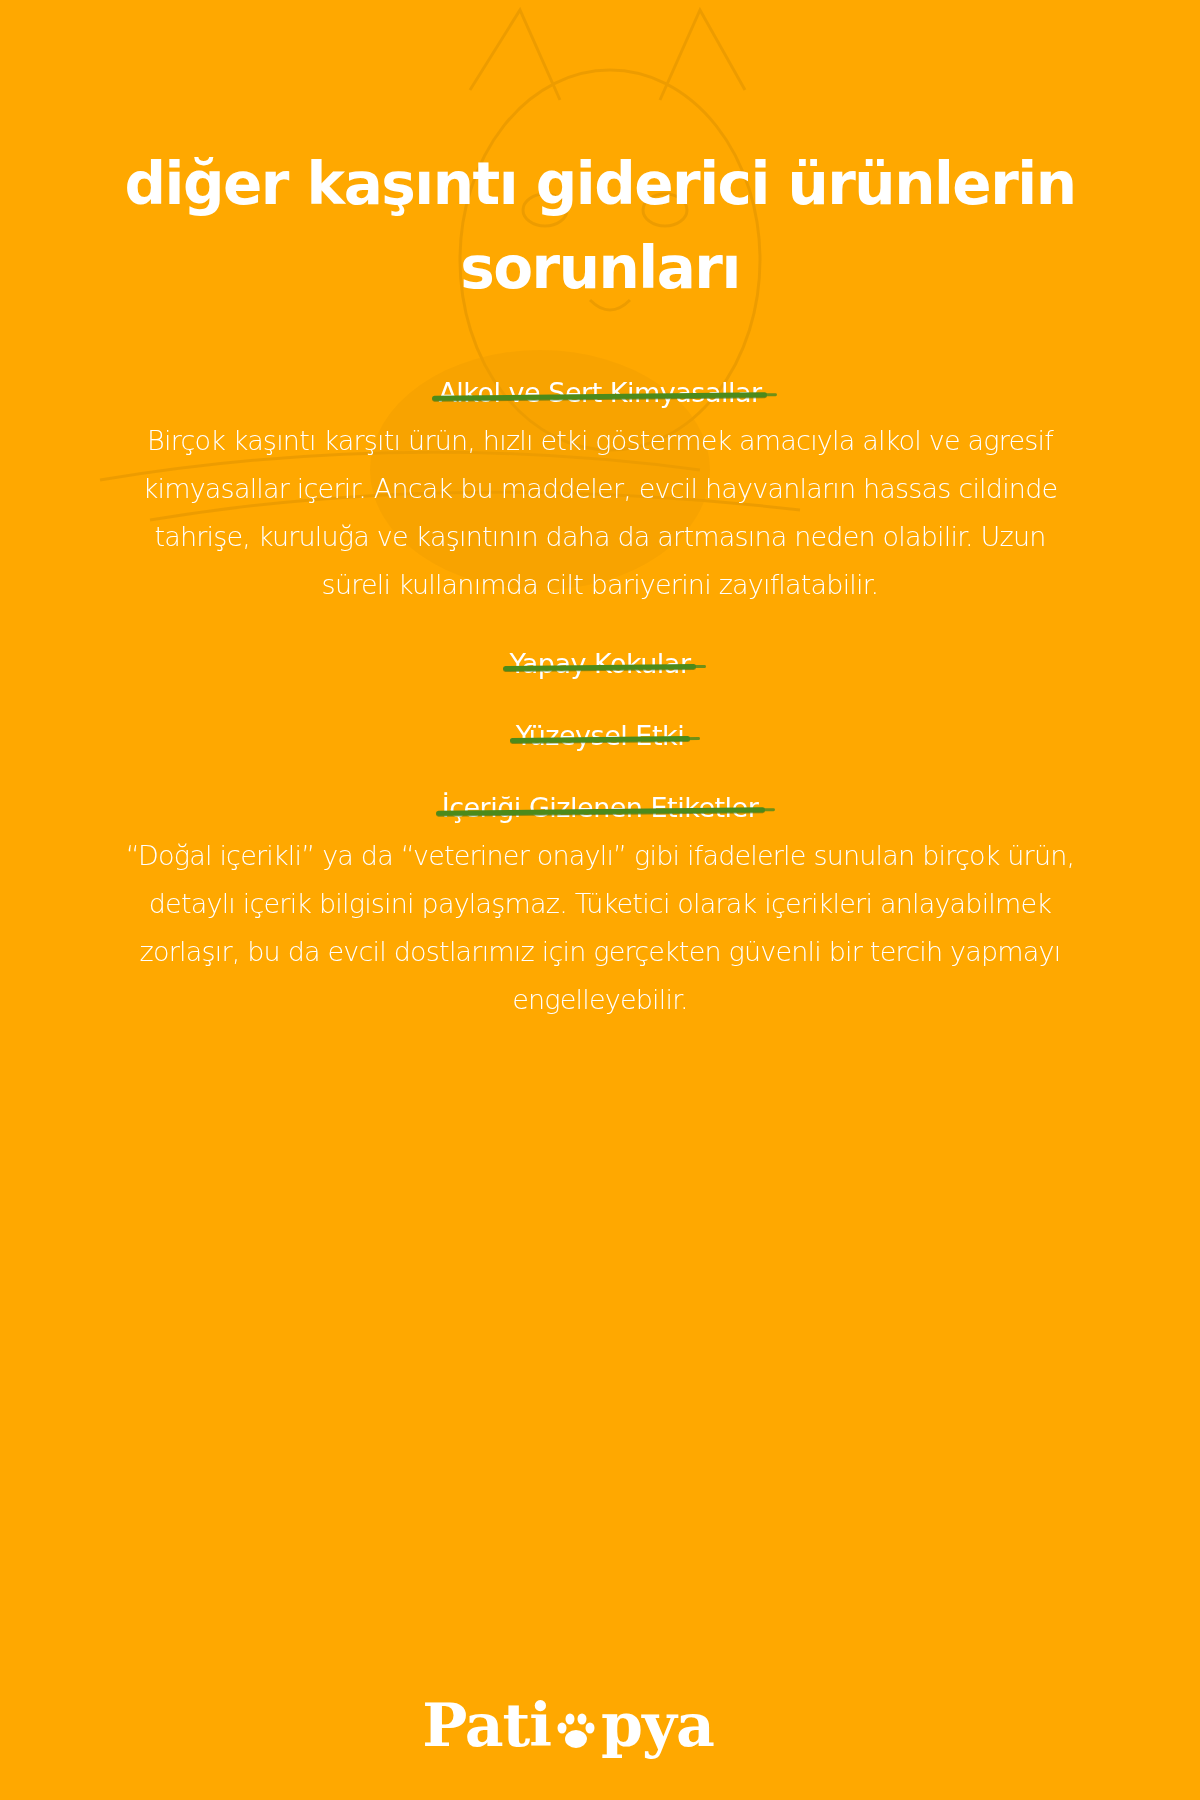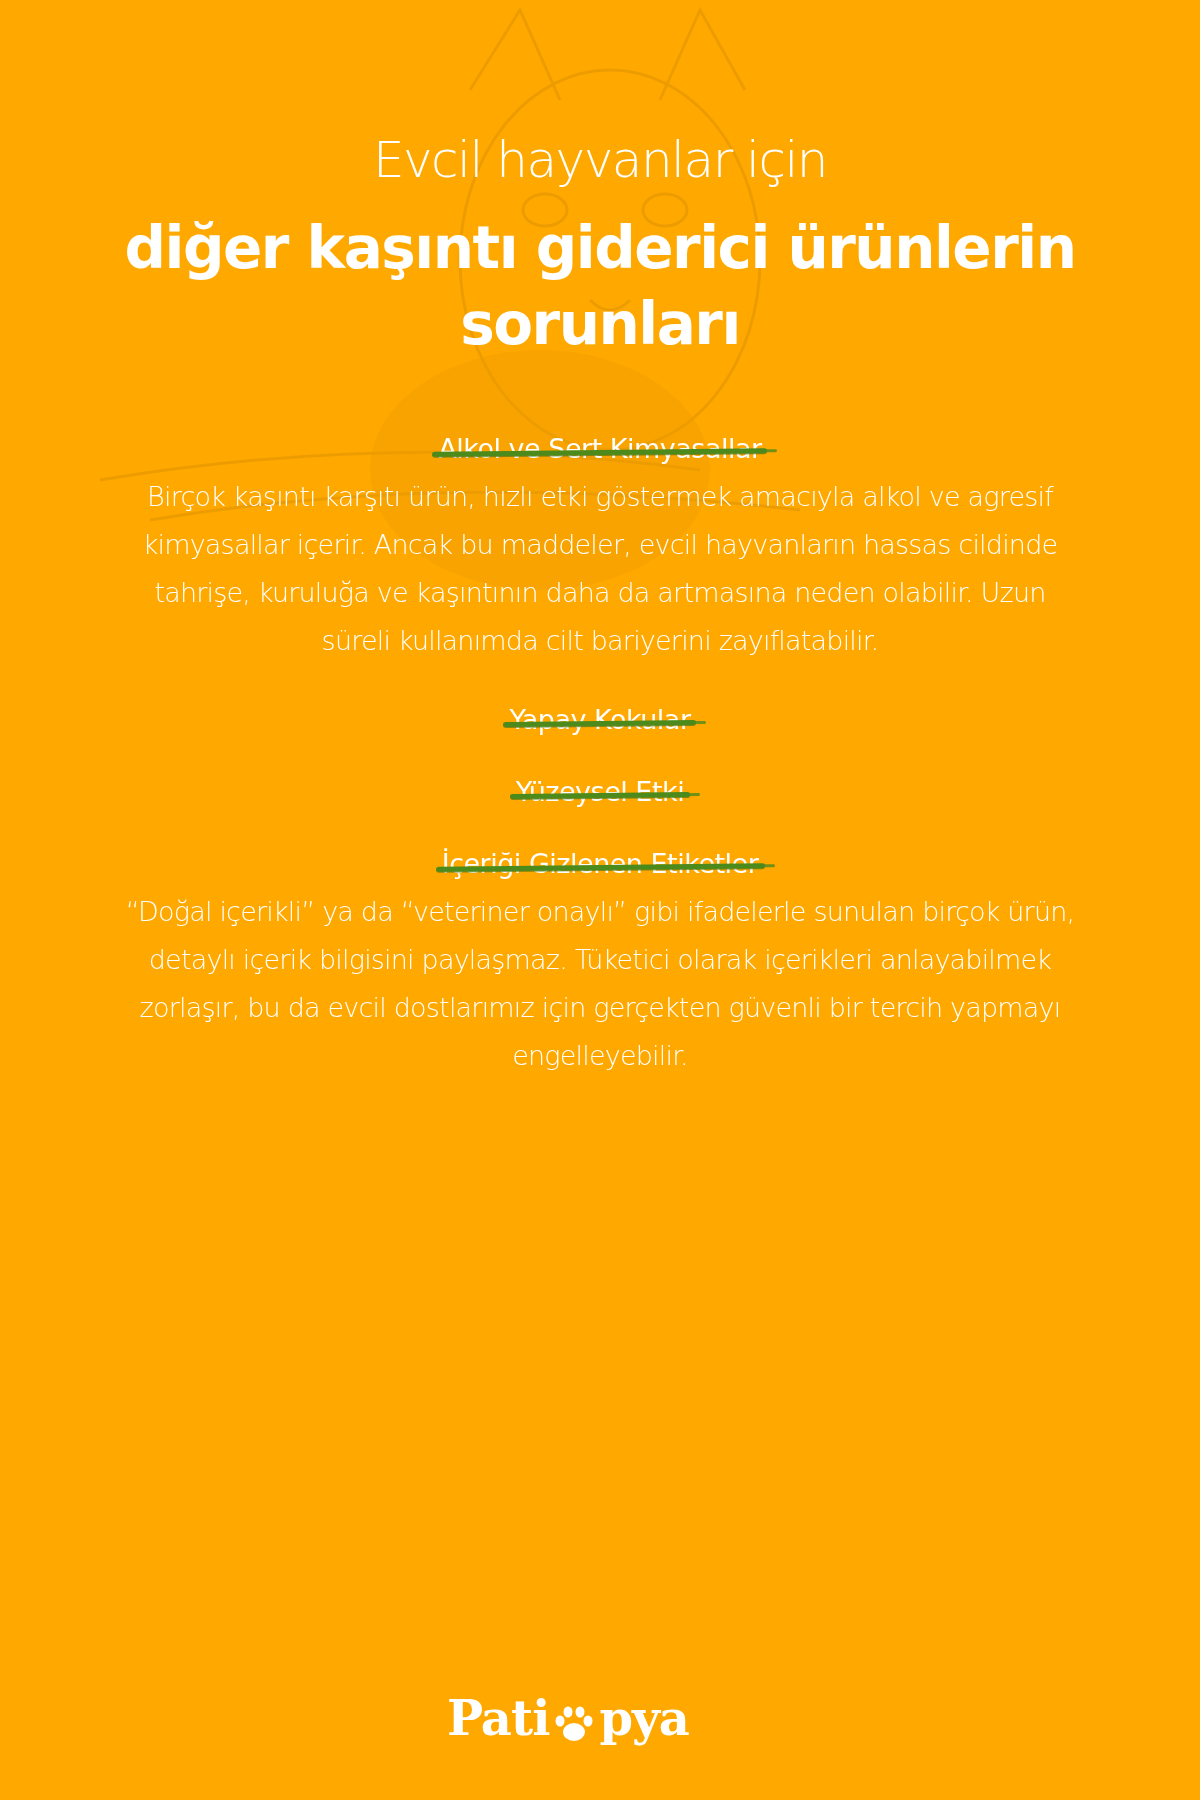--- a/index.html
+++ b/index.html
@@ -46,21 +46,21 @@
   }
   .section-body {
     margin-top: 7px;
     font-size: 27px; font-weight: 300; line-height: 48px; letter-spacing: -0.8px;
     font-family: "DejaVu Sans", sans-serif; font-stretch: condensed;
     padding: 0 4px;
   }
   .logo {
     position: absolute; top: 1690px; left: 0; width: 1136px;
     display: flex; justify-content: center; align-items: center;
-    font-family: "DejaVu Serif", serif; font-weight: 700; font-size: 48px; letter-spacing: -1px;
+    font-family: "DejaVu Serif", serif; font-weight: 700; font-size: 60px; letter-spacing: -1px;
   }
   .logo .paw { display: inline-block; width: 46px; height: 46px; margin: 0 2px; position: relative; top: 6px; }
 </style>
 </head>
 <body>
 
 <svg class="bg-photo" viewBox="0 0 1200 620">
   <g fill="none" stroke="#5a3a00" stroke-width="3">
     <ellipse cx="610" cy="260" rx="150" ry="190"></ellipse>
     <ellipse cx="545" cy="210" rx="22" ry="16"></ellipse>
@@ -69,23 +69,22 @@
     <path d="M660 100 L700 10 L745 90"></path>
     <path d="M590 300 Q610 320 630 300"></path>
     <path d="M100 480 Q400 430 700 470"></path>
     <path d="M150 520 Q450 470 800 510"></path>
   </g>
   <ellipse cx="540" cy="470" rx="170" ry="120" fill="#5a3a00" opacity="0.4"></ellipse>
 </svg>
 
 <div class="page">
   <div class="title-block">
-    <div class="title-light">Evcil hayvanlar için</div>
     <div class="title-bold">diğer kaşıntı giderici ürünlerin</div>
-    <div class="title-bold" style="margin-top:4px">sorunları</div>
+    <div class="title-bold" style="margin-top:12px">sorunları</div>
   </div>
 
   <div class="sections">
     <div class="section">
       <div class="section-heading">
         <span>Alkol ve Sert Kimyasallar</span>
         <span class="strike"></span>
       </div>
       <div class="section-body">Birçok kaşıntı karşıtı ürün, hızlı etki göstermek amacıyla alkol ve agresif kimyasallar içerir. Ancak bu maddeler, evcil hayvanların hassas cildinde tahrişe, kuruluğa ve kaşıntının daha da artmasına neden olabilir. Uzun süreli kullanımda cilt bariyerini zayıflatabilir.</div>
     </div>

